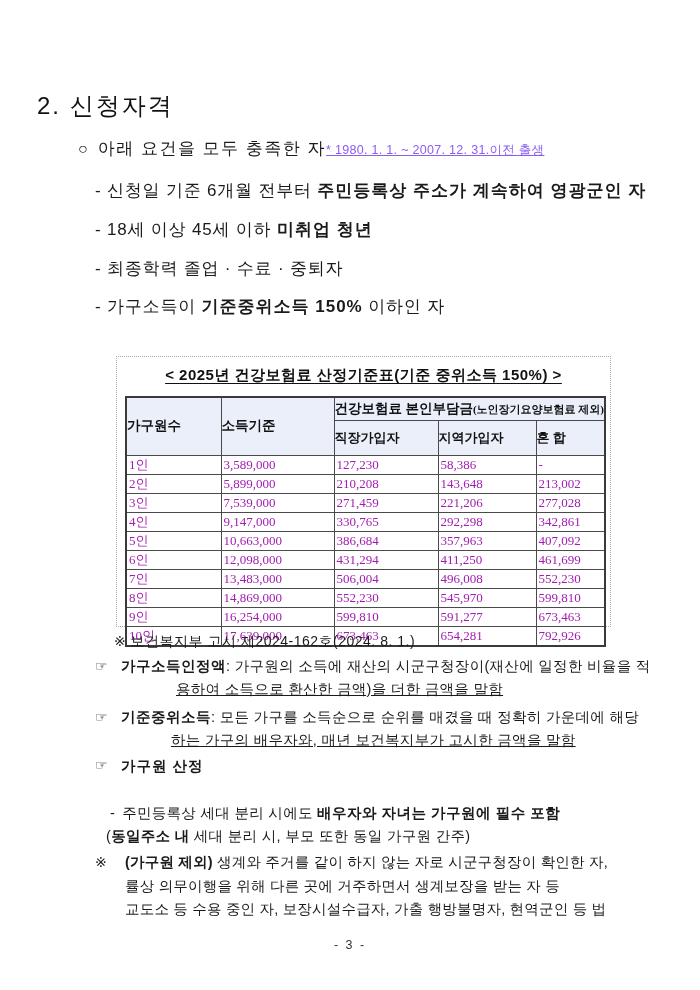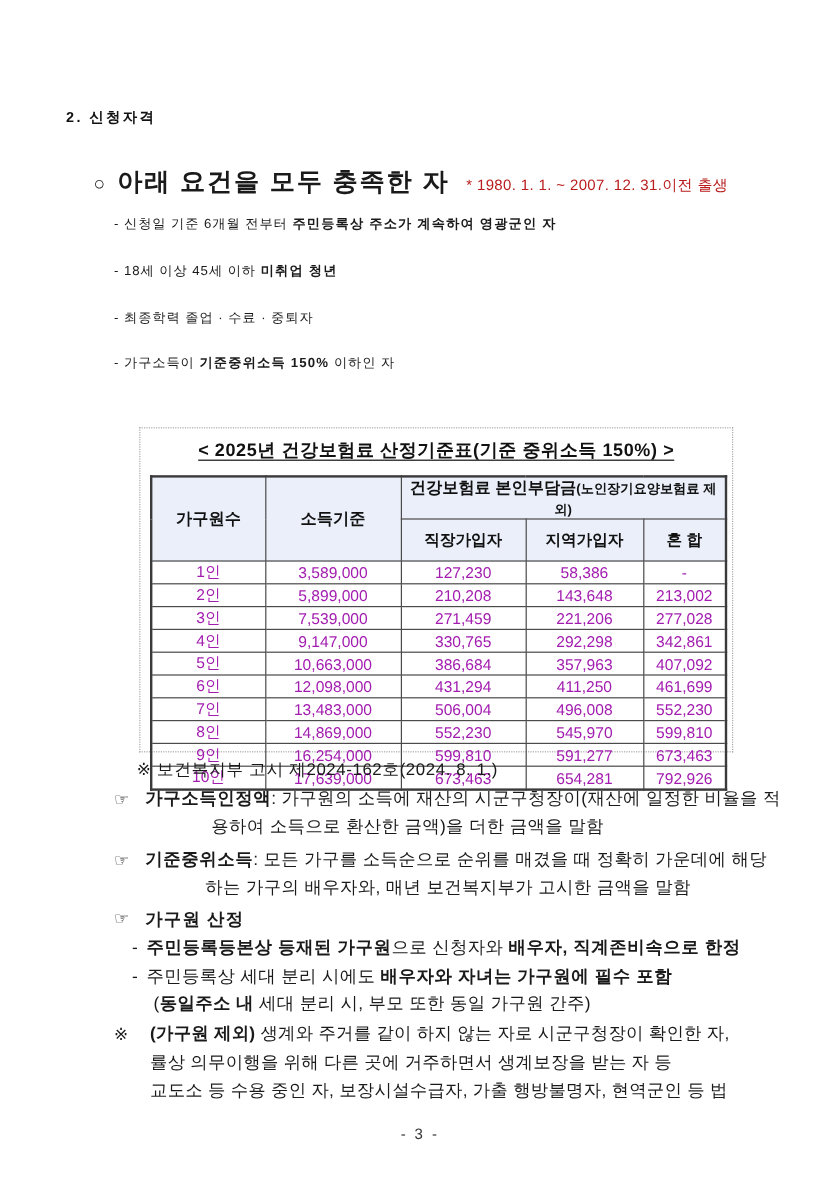--- a/index.html
+++ b/index.html
@@ -4,64 +4,64 @@
 <style>
   * { margin:0; padding:0; box-sizing:border-box; }
   html,body { background:#ffffff; }
   .page {
     position:relative; width:700px; height:990px; background:#ffffff;
     font-family:"Liberation Sans","DejaVu Sans",sans-serif; color:#1a1a1a;
     overflow:hidden;
   }
   .b { font-weight:bold; }
   .heading {
-    position:absolute; left:55px; top:90px;
-    font-size:12px; font-weight:bold; letter-spacing:2px; color:#111;
+    position:absolute; left:37px; top:90px;
+    font-size:24px; font-weight:normal; letter-spacing:2px; color:#111;
   }
   .intro { position:absolute; left:78px; top:137px; white-space:nowrap; }
   .intro .circle { font-size:16px; font-weight:bold; margin-right:10px; }
-  .intro .intro-title { font-size:21px; font-weight:bold; letter-spacing:1.5px; }
-  .intro .intro-note { font-size:12.5px; color:#b91c1c; margin-left:14px; letter-spacing:0.3px; }
+  .intro .intro-title { font-size:17px; font-weight:normal; letter-spacing:1.5px; }
+  .intro .intro-note { font-size:12.5px; color:#8b5cf6; letter-spacing:0.3px;text-decoration:underline; }
   .req-item {
-    position:absolute; left:95px; font-size:11px; letter-spacing:0.8px;
+    position:absolute; left:95px; font-size:17px; letter-spacing:0.8px;
     white-space:nowrap; color:#1a1a1a;
   }
   .req-item .b { letter-spacing:1px; }
 
   .table-box {
     position:absolute; left:116px; top:356px; width:495px; height:271px;
     border:1px dotted #a9a9a9; background:#fff; padding-top:9px;
   }
   .tbl-title {
     text-align:center; font-size:15px; font-weight:bold; color:#111;
     text-decoration:underline; text-underline-offset:3px; letter-spacing:0.5px;
   }
   table.ins { border-collapse:collapse; table-layout:fixed; width:479px; margin:11px 0 0 8px; border:2px solid #3a3a3a; }
-  table.ins th, table.ins td { border:1px solid #4a4a4a; text-align:center; vertical-align:middle; }
+  table.ins th, table.ins td { border:1px solid #4a4a4a; text-align:left; vertical-align:middle;font-family:Liberation Serif, serif; }
   table.ins thead th { background:#eaeffa; font-weight:bold; font-size:13.5px; color:#111; }
   table.ins thead tr.h1 th { height:23px; }
   table.ins thead tr.h2 th { height:35px; font-size:13px; }
   table.ins td { height:17px; font-size:13px; color:#a21caf; padding:0 2px; }
   .group-main { font-size:13.5px; font-weight:bold; }
   .group-sub { font-size:11px; font-weight:bold; }
 
   .gosi { position:absolute; left:114px; top:633px; font-size:14px; letter-spacing:0.5px; color:#1a1a1a; }
 
   .note { position:absolute; left:95px; display:flex; font-size:14.5px; line-height:23px; letter-spacing:0.3px; }
   .note .marker { width:26px; flex:none; font-size:14px; }
   .note .term { font-weight:bold; letter-spacing:0.5px; }
-  .note .l2 { padding-left:55px; }
+  .note .l2 { padding-left:55px;text-decoration:underline; }
   .note-title { position:absolute; left:95px; display:flex; font-size:14.5px; }
   .note-title .marker { width:26px; flex:none; font-size:14px; }
   .note-title .term { font-weight:bold; letter-spacing:1px; }
 
   .sub-item { position:absolute; left:110px; font-size:14.5px; letter-spacing:0.3px; white-space:nowrap; }
   .sub-item .dash { margin-right:7px; }
   .sub-item .b { letter-spacing:0.5px; }
-  .sub-paren { position:absolute; left:128px; font-size:14.5px; letter-spacing:0.3px; white-space:nowrap; }
+  .sub-paren { position:absolute; left:106px; font-size:14.5px; letter-spacing:0.3px; white-space:nowrap; }
 
   .exclusion { position:absolute; left:95px; top:851px; display:flex; font-size:14.5px; line-height:23.5px; letter-spacing:0.2px; }
   .exclusion .marker { width:30px; flex:none; font-size:14px; }
 
   .footer { position:absolute; left:0; top:938px; width:700px; text-align:center; font-size:12.5px; color:#333; letter-spacing:2px; }
 </style>
 </head>
 <body>
 
 <div class="page">
@@ -198,23 +198,20 @@
       <div class="l1"><span class="term">기준중위소득</span><span>: 모든 가구를 소득순으로 순위를 매겼을 때 정확히 가운데에 해당</span></div>
       <div class="l2" style="padding-left:50px">하는 가구의 배우자와, 매년 보건복지부가 고시한 금액을 말함</div>
     </div>
   </div>
 
   <div class="note-title" style="top:757px">
     <span class="marker">☞</span>
     <span class="term">가구원 산정</span>
   </div>
 
-  <div class="sub-item" style="top:780px">
-    <span class="dash">-</span><span class="b">주민등록등본상 등재된 가구원</span><span>으로 신청자와 </span><span class="b">배우자, 직계존비속으로 한정</span>
-  </div>
 
   <div class="sub-item" style="top:804px">
     <span class="dash">-</span><span>주민등록상 세대 분리 시에도 </span><span class="b">배우자와 자녀는 가구원에 필수 포함</span>
   </div>
 
   <div class="sub-paren" style="top:827px">
     <span>(</span><span class="b">동일주소 내</span><span> 세대 분리 시, 부모 또한 동일 가구원 간주)</span>
   </div>
 
   <div class="exclusion">

